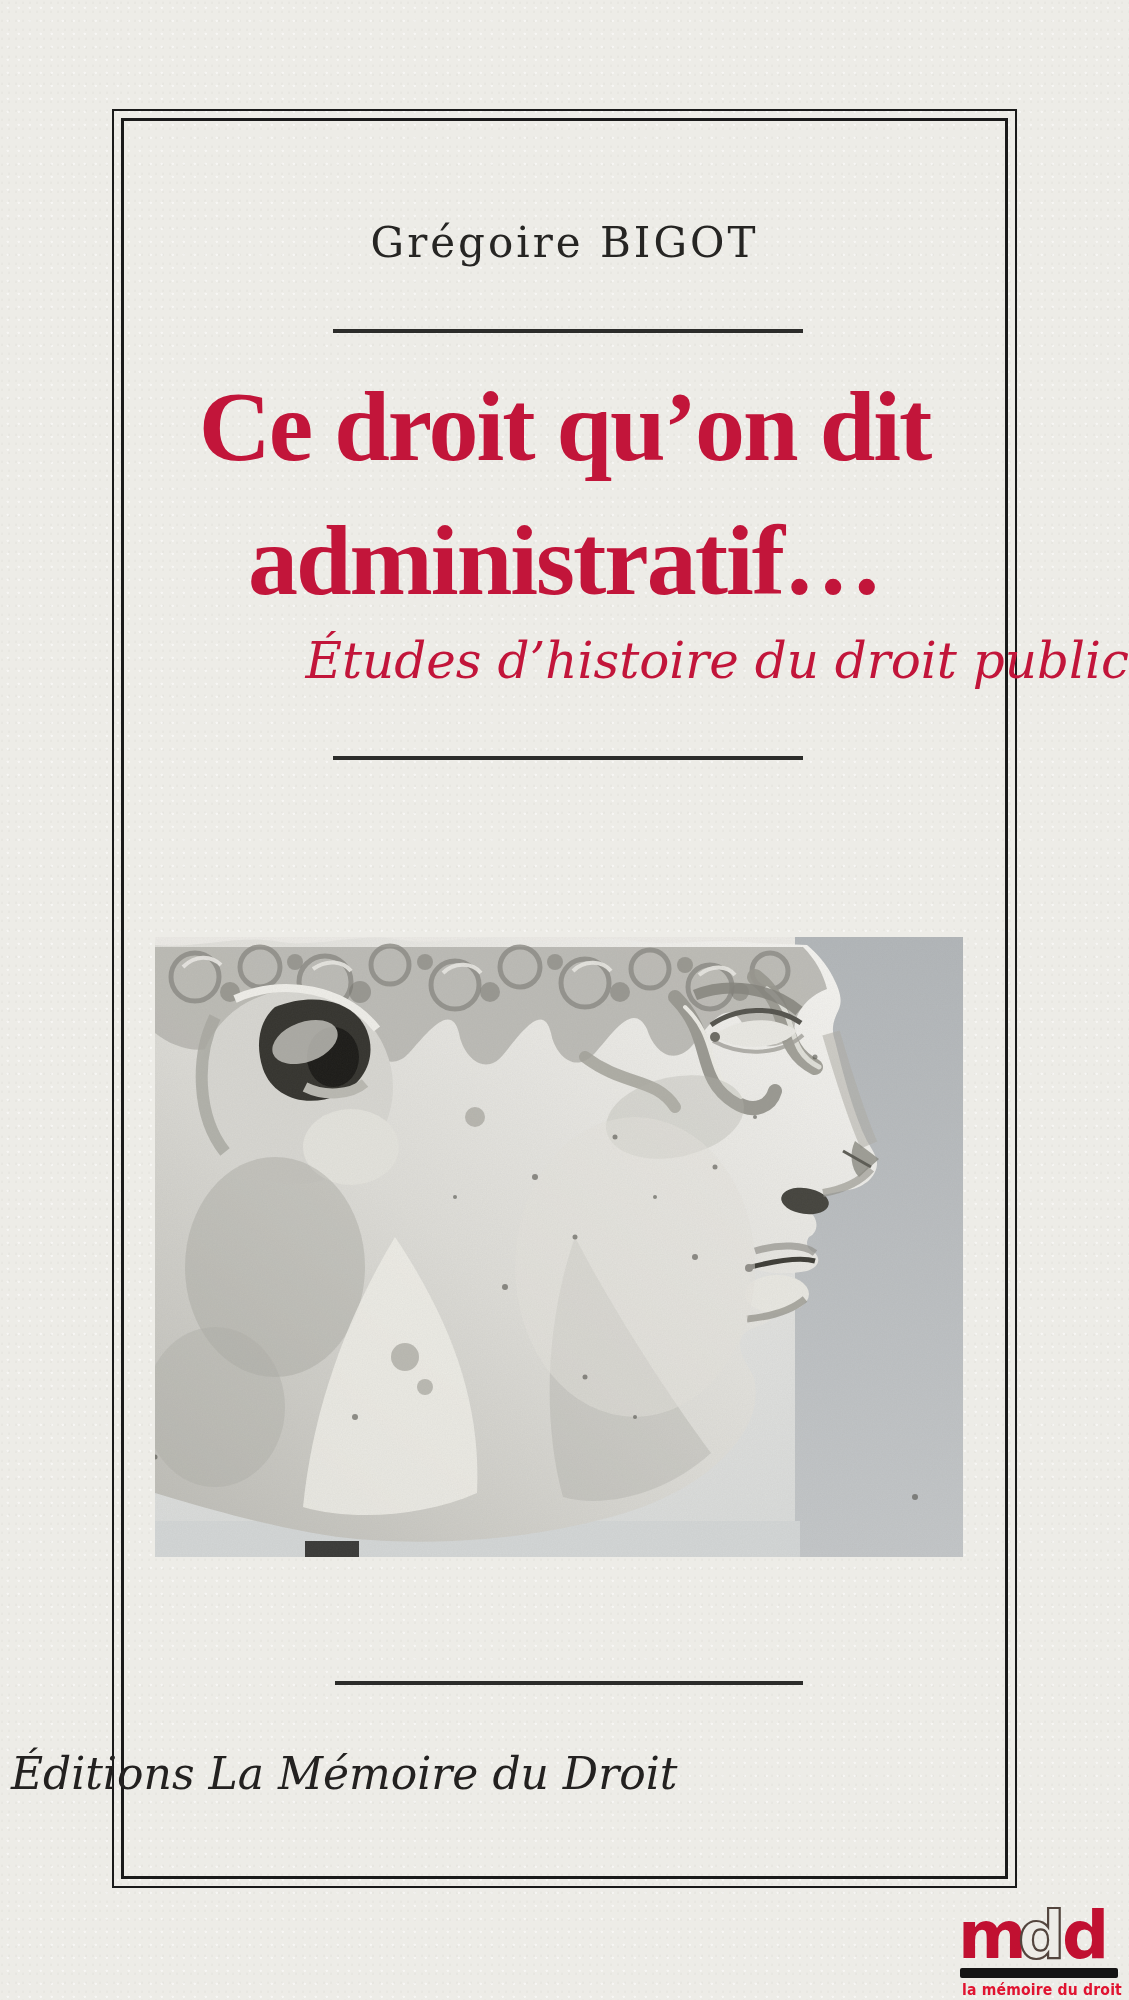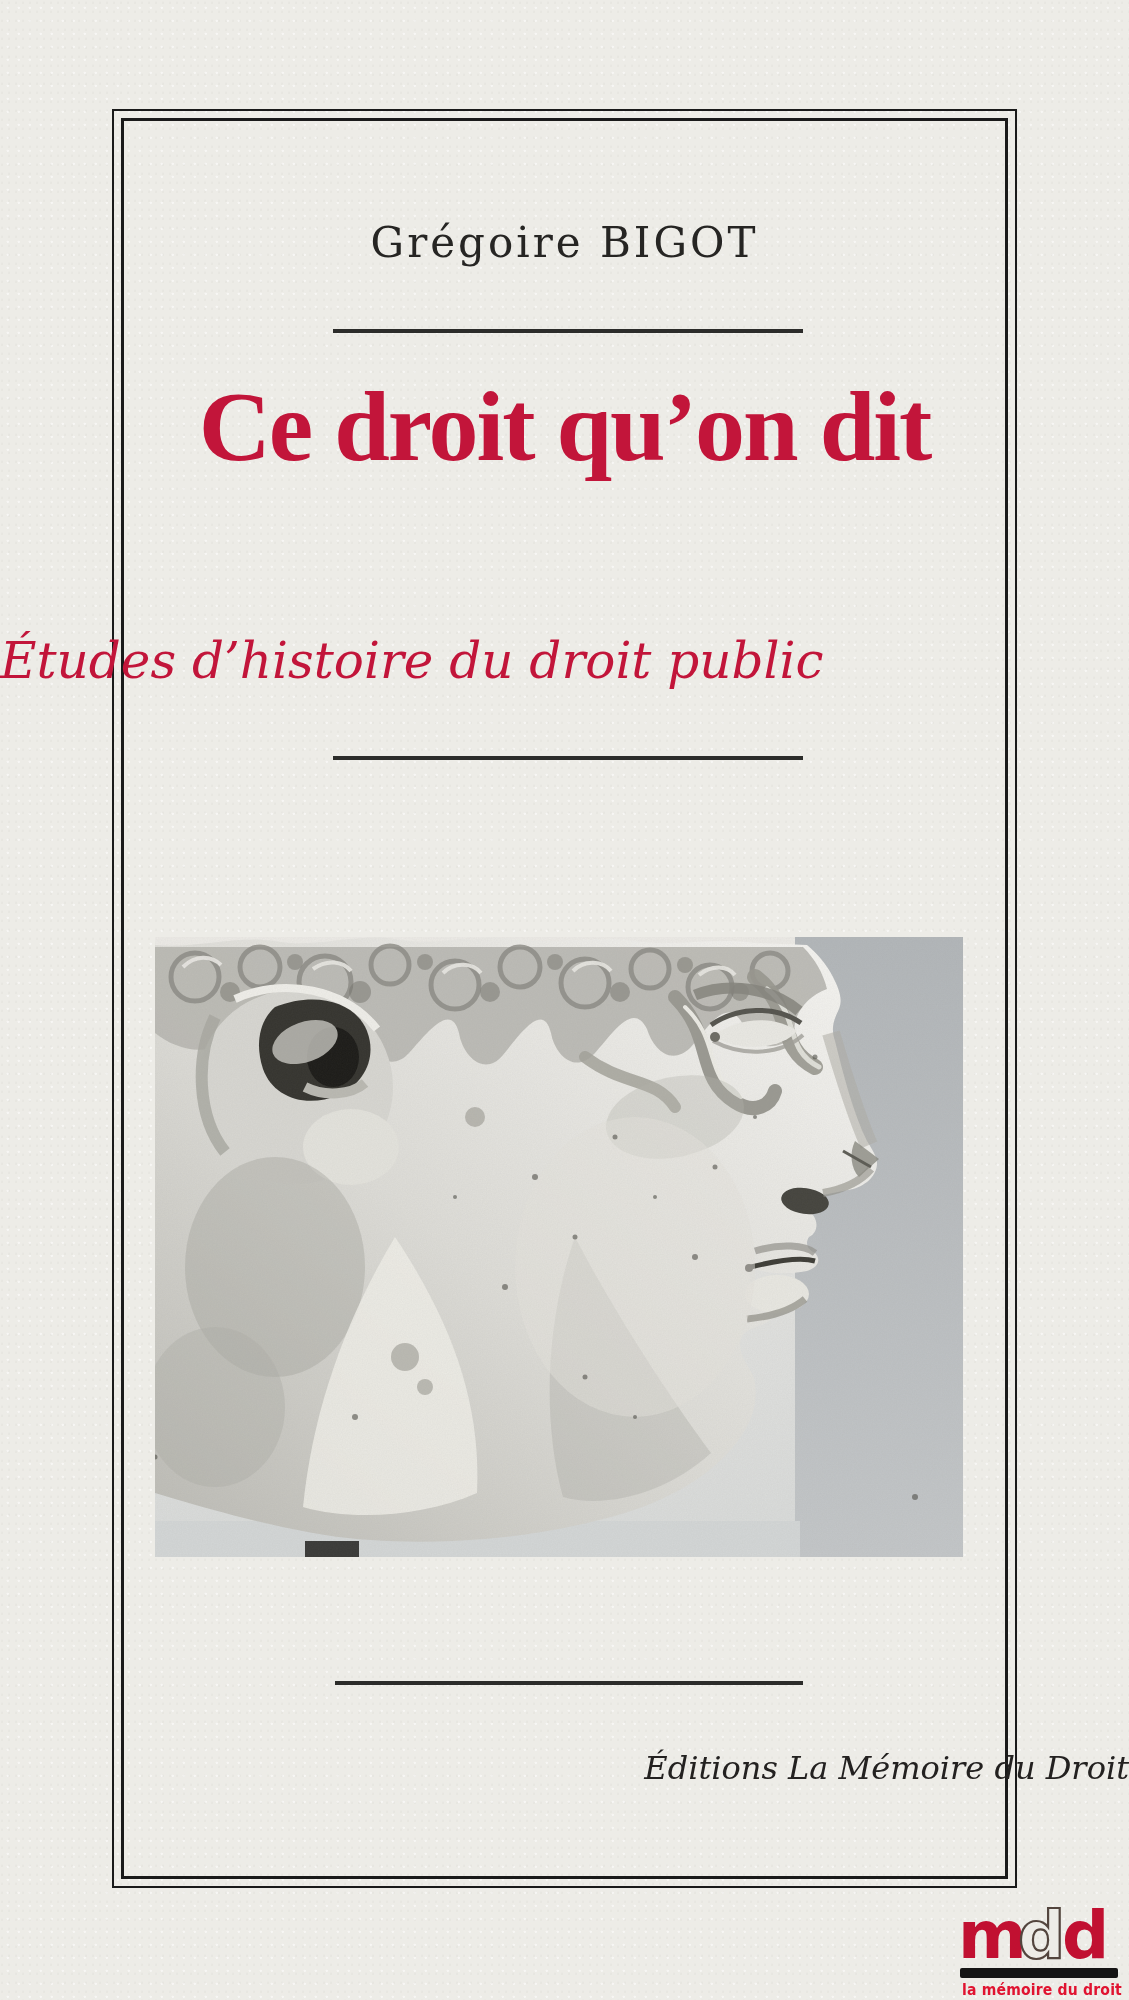--- a/index.html
+++ b/index.html
@@ -26,28 +26,28 @@
   .rule{position:absolute;height:4px;background:#2c2c2a;}
   .rule1{left:333px;top:329px;width:470px;}
   .rule2{left:333px;top:756px;width:470px;}
   .rule3{left:335px;top:1681px;width:468px;}
   .title{
     position:absolute;left:40px;right:40px;top:360px;margin:0;text-align:center;
     font-size:100px;line-height:134px;font-weight:bold;
     color:var(--title-red,#c2153a);letter-spacing:-2px;font-family:Liberation Serif, serif;
   }
   .subtitle{
-    position:absolute;left:0;right:0;top:634px;text-align:left;
+    position:absolute;left:0;right:0;top:634px;text-align:right;
     font-style:italic;font-size:50px;line-height:1.1;color:var(--title-red,#c2153a);
   }
   .photo{position:absolute;left:155px;top:937px;width:808px;height:620px;}
   .photo svg{display:block;width:808px;height:620px;}
   .publisher{
-    position:absolute;left:11px;right:0;top:1752px;text-align:right;
-    font-style:italic;font-size:32px;line-height:1;color:#232120;
+    position:absolute;left:11px;right:0;top:1752px;text-align:left;
+    font-style:italic;font-size:44px;line-height:1;color:#232120;
   }
   .logo{position:absolute;left:958px;top:1884px;width:168px;height:114px;}
   .logo svg{display:block;width:168px;height:114px;overflow:visible;}
   .logo-m{fill:var(--logo-red,#c11031);font:bold 66px "DejaVu Sans",sans-serif;}
   .logo-d1{fill:var(--paper,#edece7);stroke:#53453e;stroke-width:2.2px;font:bold 66px "DejaVu Sans",sans-serif;}
   .logo-d2{fill:var(--logo-red,#c11031);font:bold 66px "DejaVu Sans",sans-serif;}
   .logo-bar{fill:var(--bar,#151515);}
   .logo-tagline{fill:var(--tagline-red,#e01330);font:bold 15.5px "DejaVu Sans",sans-serif;letter-spacing:.2px;}
 </style>
 </head>
@@ -57,20 +57,21 @@
 
   <div class="frame frame-outer"></div>
   <div class="frame frame-inner"></div>
 
   <div class="author">Grégoire BIGOT</div>
 
   <div class="rule rule1"></div>
 
   <h1 class="title">
     <div>Ce droit qu’on dit</div>
+    <div>administratif…</div>
   </h1>
 
   <div class="subtitle">Études d’histoire du droit public</div>
 
   <div class="rule rule2"></div>
 
   <div class="photo" role="img" aria-label="Marble head of a classical statue in right profile (curly hair, large ear, broken nose)">
     <svg viewBox="0 0 808 620" preserveAspectRatio="none">
       <defs>
         <linearGradient id="bgGrad" x1="0" y1="0" x2="0" y2="1">

